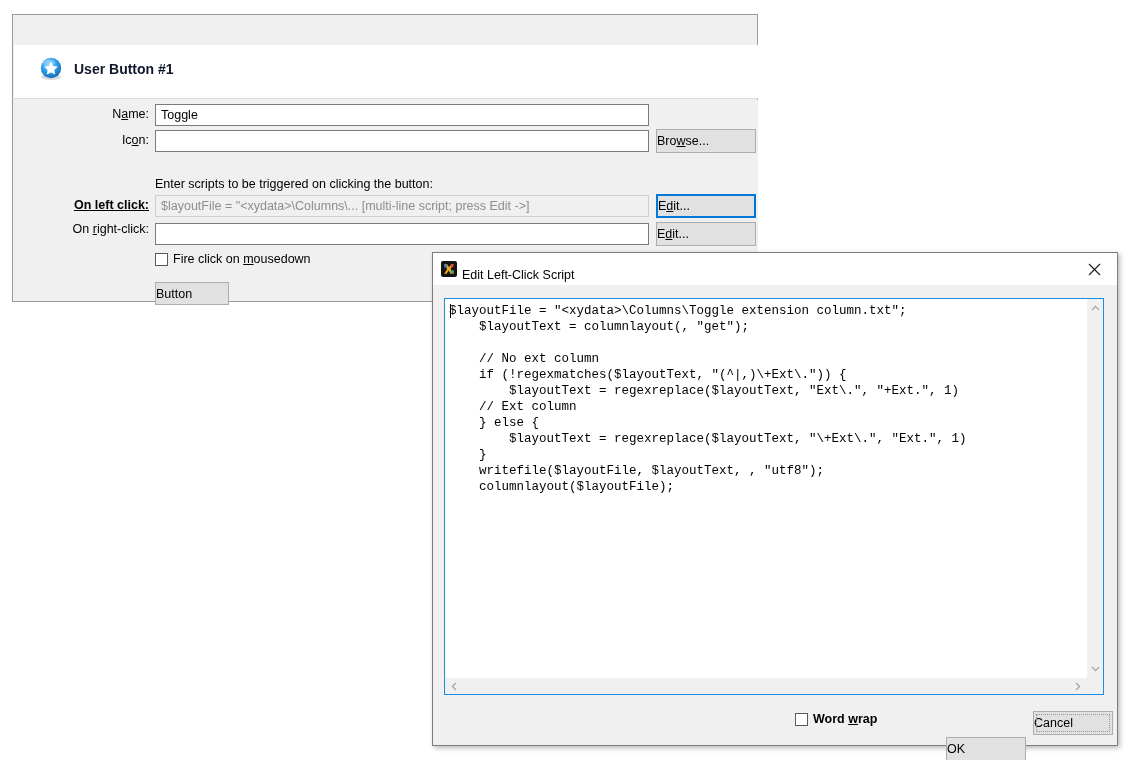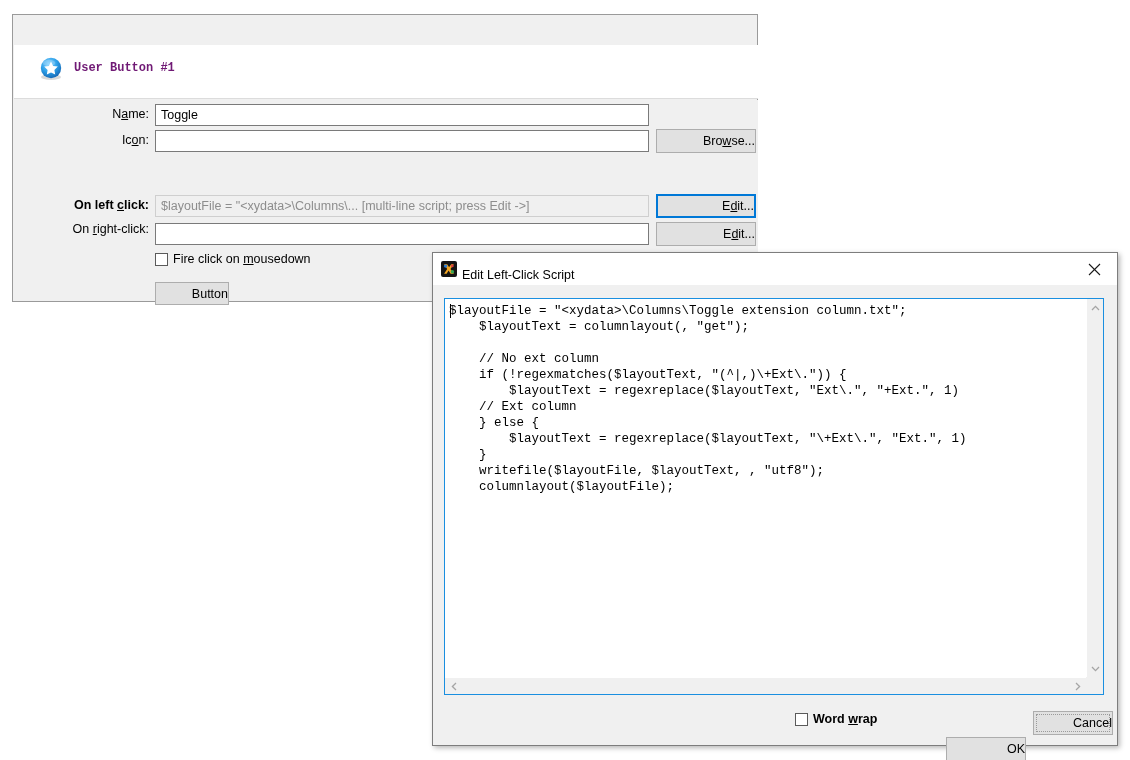--- a/index.html
+++ b/index.html
@@ -72,24 +72,23 @@
     position: absolute;
     left: 24px;
     top: 11px;
     width: 26px;
     height: 26px;
   }
   #dlg-user-button .header-title {
     position: absolute;
     left: 60px;
     top: 16px;
-    font-size: 12px;
+    font-size: 14px;
     font-weight: bold;
-    color: #701a75;
-    font-family: Liberation Mono, monospace;
+    color: #0f172a;
   }
   #dlg-user-button .body {
     position: absolute;
     left: 1px;
     top: 85px;
     width: 744px;
     bottom: 1px;
     background: #f0f0f0;
   }
 
@@ -127,21 +126,21 @@
     box-sizing: border-box;
     background: #e1e1e1;
     border: 1px solid #adadad;
     font-family: "Liberation Sans", sans-serif;
     font-size: 12.5px;
     color: #000000;
     text-align: center;
     cursor: pointer;
     display: flex;
     align-items: center;
-    justify-content: flex-end;
+    justify-content: flex-start;
   }
   .btn.focused {
     border: 2px solid #0078d7;
   }
 
   .hint-text {
     position: absolute;
     font-size: 12.5px;
     color: #000000;
     white-space: nowrap;
@@ -346,22 +345,23 @@
 
       <div class="form-label" style="left:35px; top:7px; width:100px;"><span>N</span><u class="ak">a</u><span>me:</span></div>
       <input class="txtfield" id="name-input" style="left: 141px; top: 4px; width: 494px;" value="Toggle">
 
       <div class="form-label" style="left:35px; top:33px; width:100px;"><span>Ic</span><u class="ak">o</u><span>n:</span></div>
       <input class="txtfield" id="icon-input" style="left: 141px; top: 30px; width: 494px;" value="">
       <div class="btn" style="left:642px; top:29px; width:100px; height:24px;">
         <span><span>Bro</span><u class="ak">w</u><span>se...</span></span>
       </div>
 
-
-      <div class="form-label bold" style="left:-5px; top:98px; width:140px;"><span>On left </span><u class="ak">c</u><span>lick:</span></div>
+      <div class="hint-text" style="left:141px; top:77px;">Enter scripts to be triggered on clicking the button:</div>
+
+      <div class="form-label bold" style="left:-5px; top:98px; width:140px;text-decoration:underline;"><span>On left </span><u class="ak">c</u><span>lick:</span></div>
       <input class="txtfield readonly" id="leftclick-input" style="left: 141px; top: 95px; width: 494px;" value="$layoutFile = &quot;&lt;xydata&gt;\Columns\... [multi-line script; press Edit -&gt;]">
       <div class="btn focused" style="left:642px; top:94px; width:100px; height:24px;">
         <span><span>E</span><u class="ak">d</u><span>it...</span></span>
       </div>
 
       <div class="form-label" style="left:-5px; top:122px; width:140px;"><span>On </span><u class="ak">r</u><span>ight-click:</span></div>
       <input class="txtfield" id="rightclick-input" style="left: 141px; top: 123px; width: 494px;" value="">
       <div class="btn" style="left:642px; top:122px; width:100px; height:24px;">
         <span><span>E</span><u class="ak">d</u><span>it...</span></span>
       </div>

